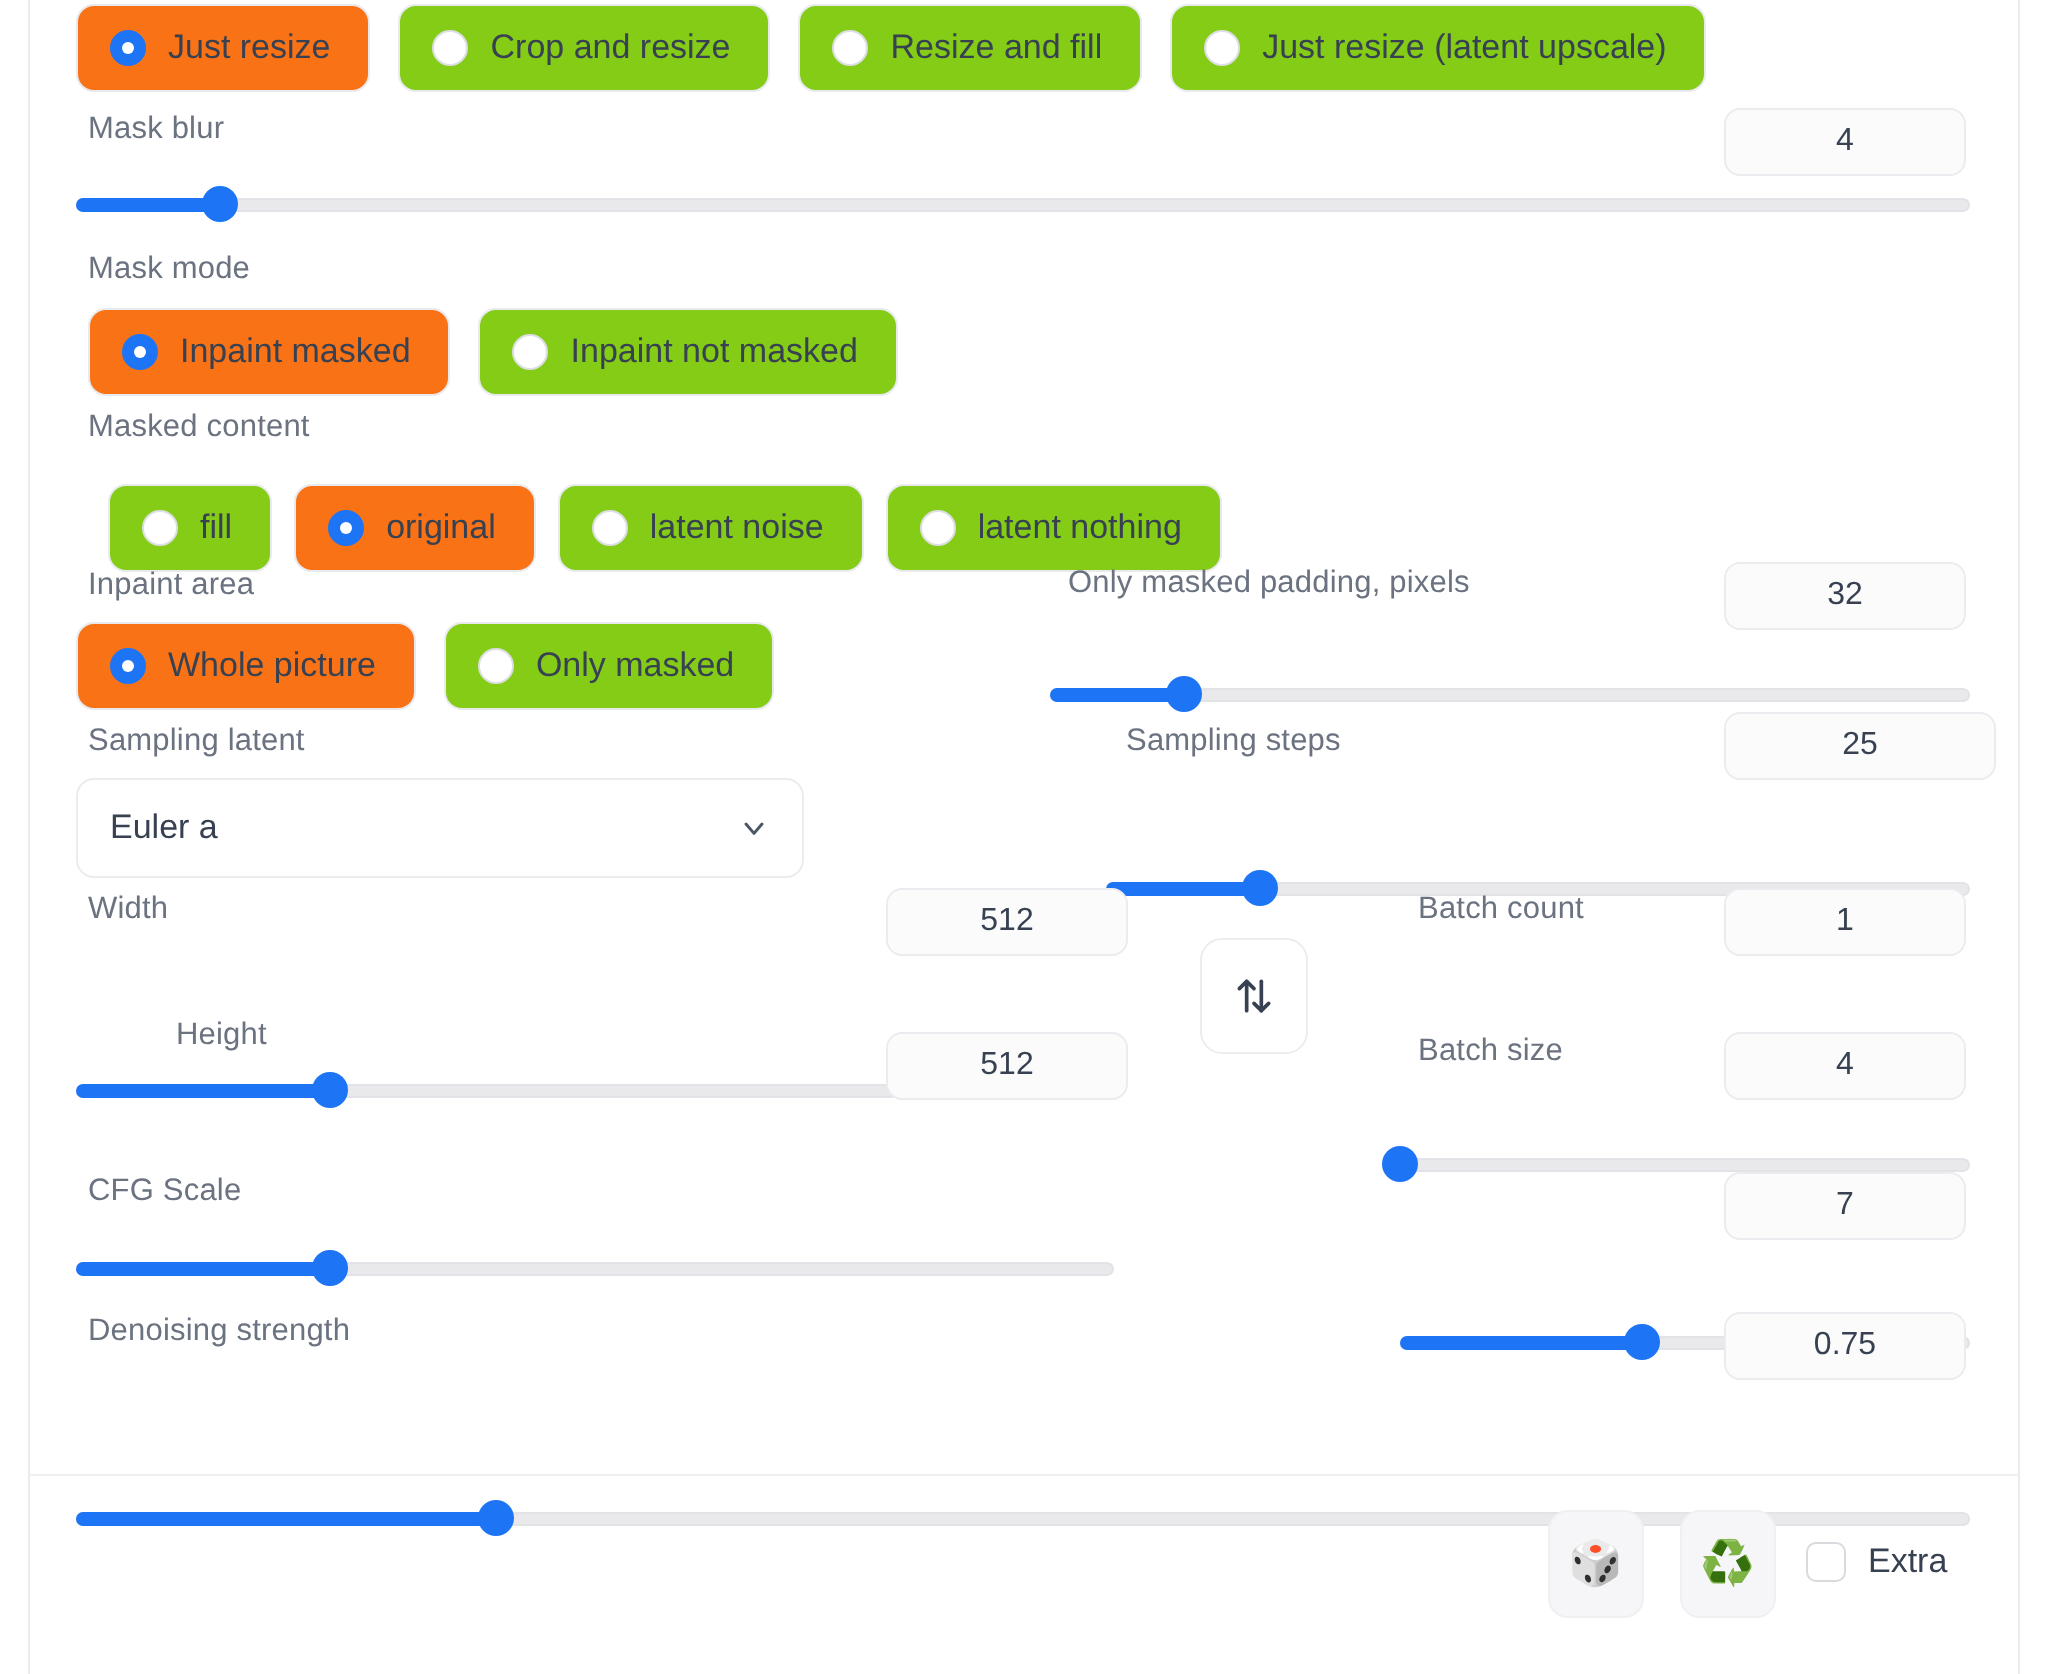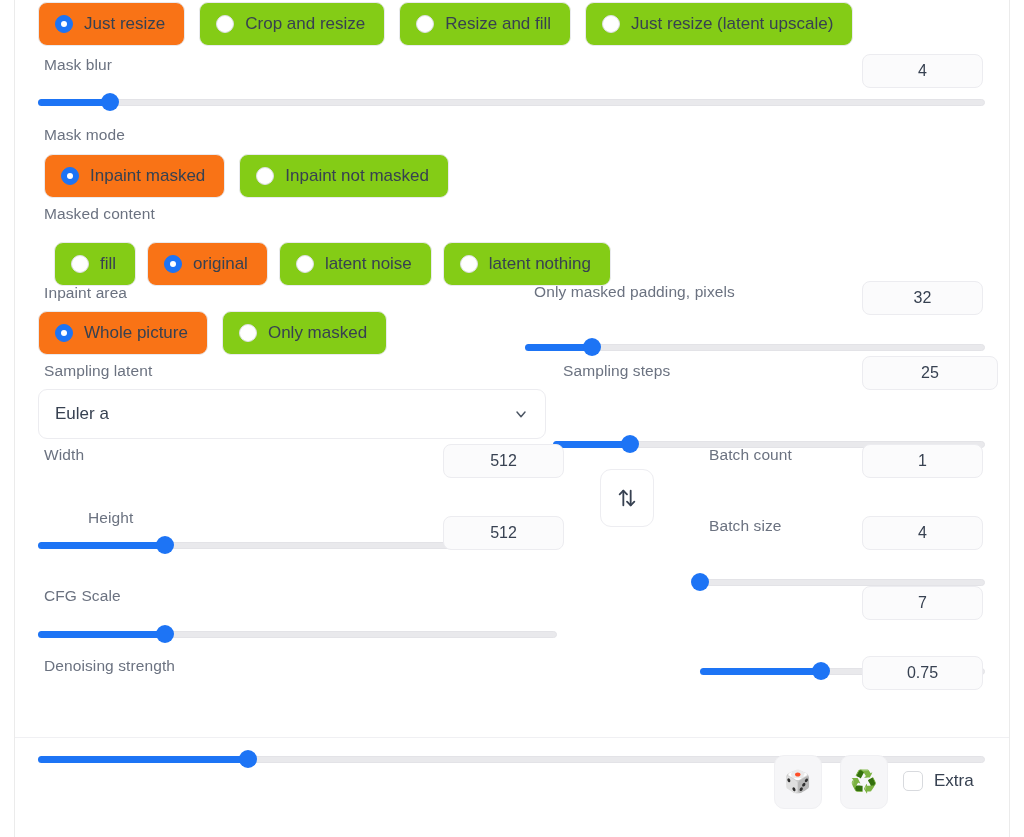--- a/index.html
+++ b/index.html
@@ -259,21 +259,21 @@
 
   <div class="abs lbl" style="left:534px; top:283px;">Only masked padding, pixels</div>
   <div class="abs numbox" style="left:862px; top:281px; width:121px;">32</div>
   <div class="abs slider" style="left:525px; top:320px; width:460px;">
     <div class="track"></div>
     <div class="fill" style="width: 14.5%;"></div>
     <div class="thumb" style="left: 14.5%;"></div>
   </div>
 
   <div class="abs lbl" style="left:44px; top:362px;">Sampling latent</div>
-  <div class="abs dropdown" style="left:38px; top:389px; width:508px;">
+  <div class="abs dropdown" style="left:38px; top:389px; width:364px;">
     <span class="dd-value">Euler a</span>
     <span class="dd-caret">
       <svg viewBox="0 0 24 24" fill="none" stroke="currentColor" stroke-width="2.2" stroke-linecap="round" stroke-linejoin="round">
           <polyline points="6 9 12 16 18 9"></polyline>
         </svg>
     </span>
   </div>
 
   <div class="abs lbl" style="left:563px; top:362px;">Sampling steps</div>
   <div class="abs numbox" style="left:862px; top:356px; width:136px;">25</div>

